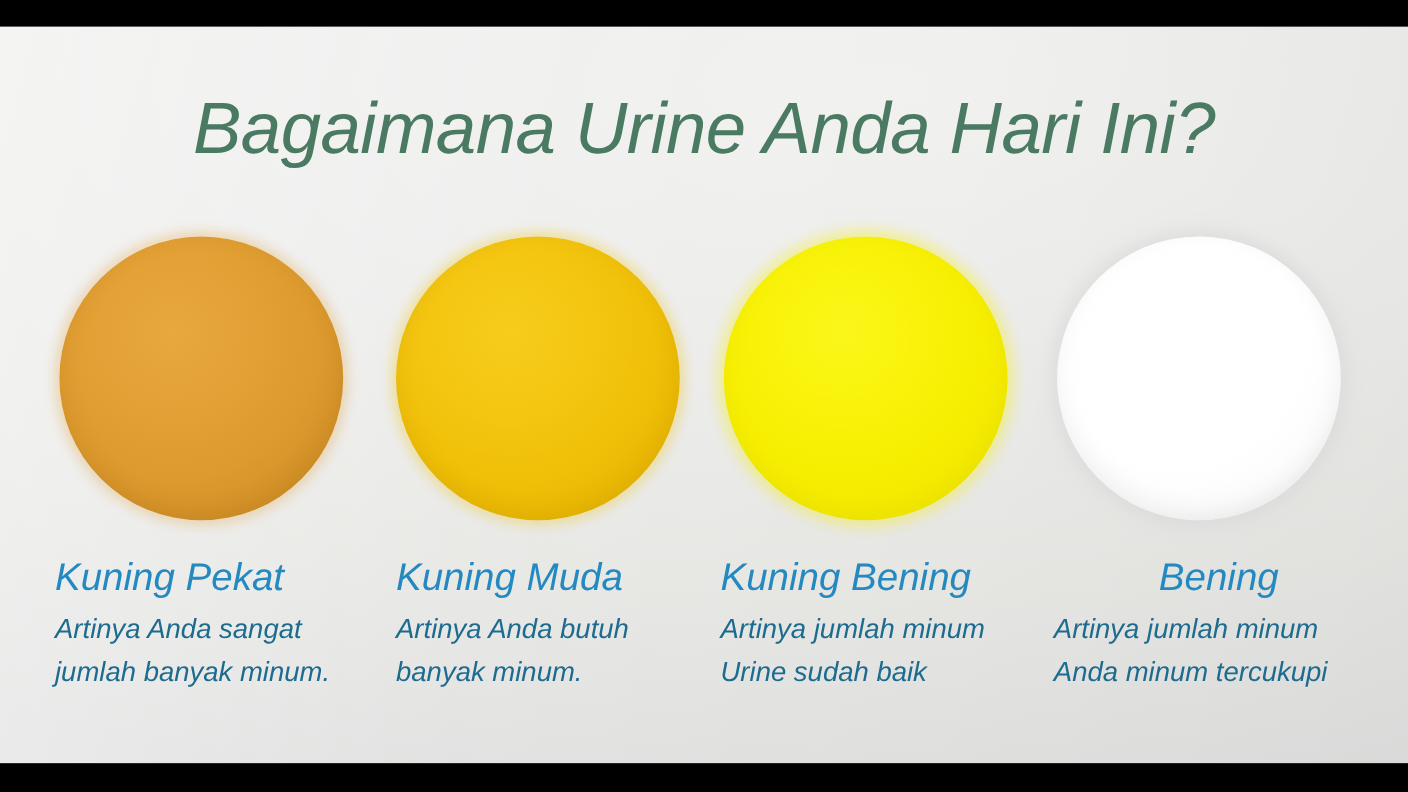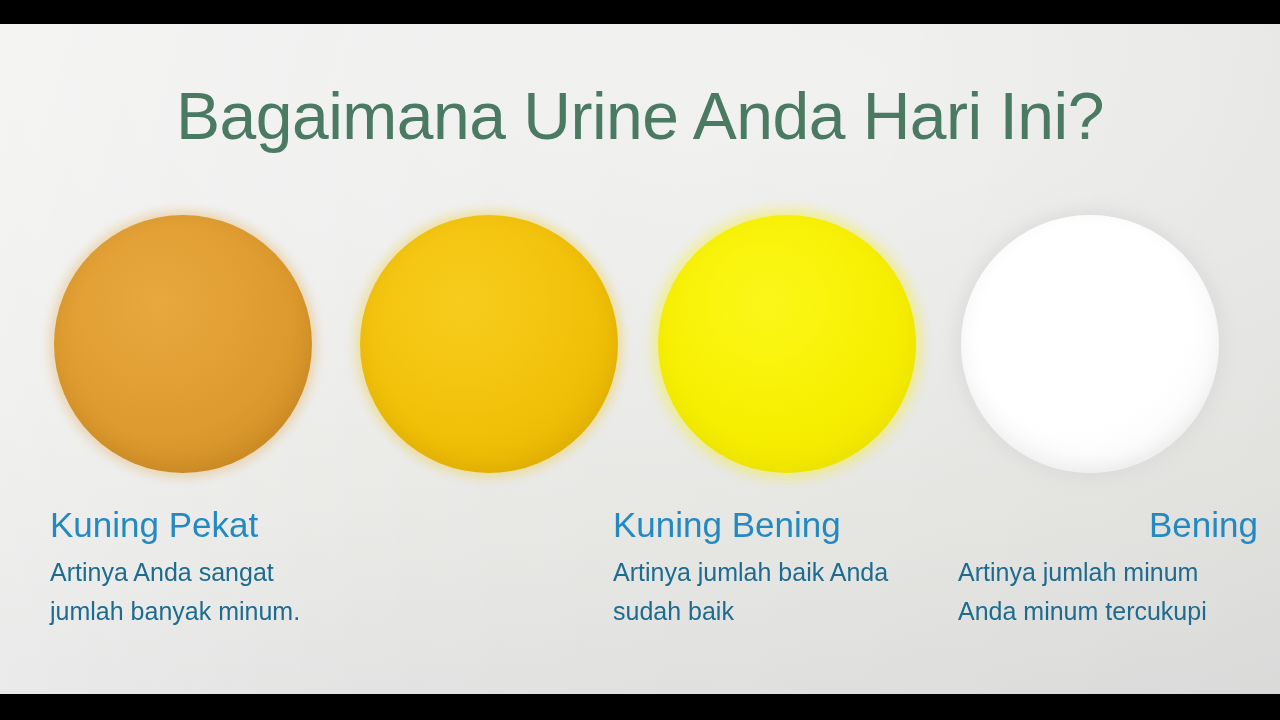--- a/index.html
+++ b/index.html
@@ -12,20 +12,21 @@
     background: #000000;
     font-family: "Liberation Sans", sans-serif;
   }
 
   
   .video-frame {
     position: relative;
     width: 1132px;
     height: 720px;
     background: #000000;
+    font-style: italic;
   }
 
   .letterbox-bar {
     position: absolute;
     left: 0;
     width: 1280px;
     background: #000000;
     z-index: 5;
   }
   .letterbox-bar.top    { top: 0;    height: 24px; }
@@ -159,32 +160,32 @@
     height: 180px;
     z-index: 2;
   }
 
   .caption-col {
     position: absolute;
     top: 0;
   }
   .caption-col.pos-0 { left: 50px;  width: 300px; }
   .caption-col.pos-1 { left: 360px; width: 280px; }
-  .caption-col.pos-2 { left: 613px; width: 300px; }
+  .caption-col.pos-2 { left: 655px; width: 300px; }
   .caption-col.pos-3 { left: 958px; width: 300px; }
 
   .caption-title {
     font-size: 35px;
     line-height: 1.08;
     font-weight: 400;
     color: #2489c1;
     white-space: nowrap;
     margin-bottom: 9px;
   }
-  .caption-col.pos-3 .caption-title { text-align: right; }
+  .caption-col.pos-3 .caption-title { text-align: center; }
 
   .caption-body {
     font-size: 25px;
     line-height: 1.58;
     font-weight: 400;
     color: #1d6b8e;
   }
 </style>
 </head>
 <body>
@@ -204,24 +205,28 @@
       <div class="sample-circle pos-3 c-clear"></div>
     </div>
 
     <div class="captions-row">
 
       <div class="caption-col pos-0">
         <div class="caption-title">Kuning Pekat</div>
         <div class="caption-body">Artinya Anda sangat jumlah banyak minum.</div>
       </div>
 
+      <div class="caption-col pos-1">
+        <div class="caption-title">Kuning Muda</div>
+        <div class="caption-body">Artinya Anda butuh banyak minum.</div>
+      </div>
 
       <div class="caption-col pos-2">
         <div class="caption-title">Kuning Bening</div>
-        <div class="caption-body">Artinya jumlah baik Anda sudah baik</div>
+        <div class="caption-body">Artinya jumlah minum Urine sudah baik</div>
       </div>
 
       <div class="caption-col pos-3">
         <div class="caption-title">Bening</div>
         <div class="caption-body">Artinya jumlah minum Anda minum tercukupi</div>
       </div>
 
     </div>
 
   </div>

